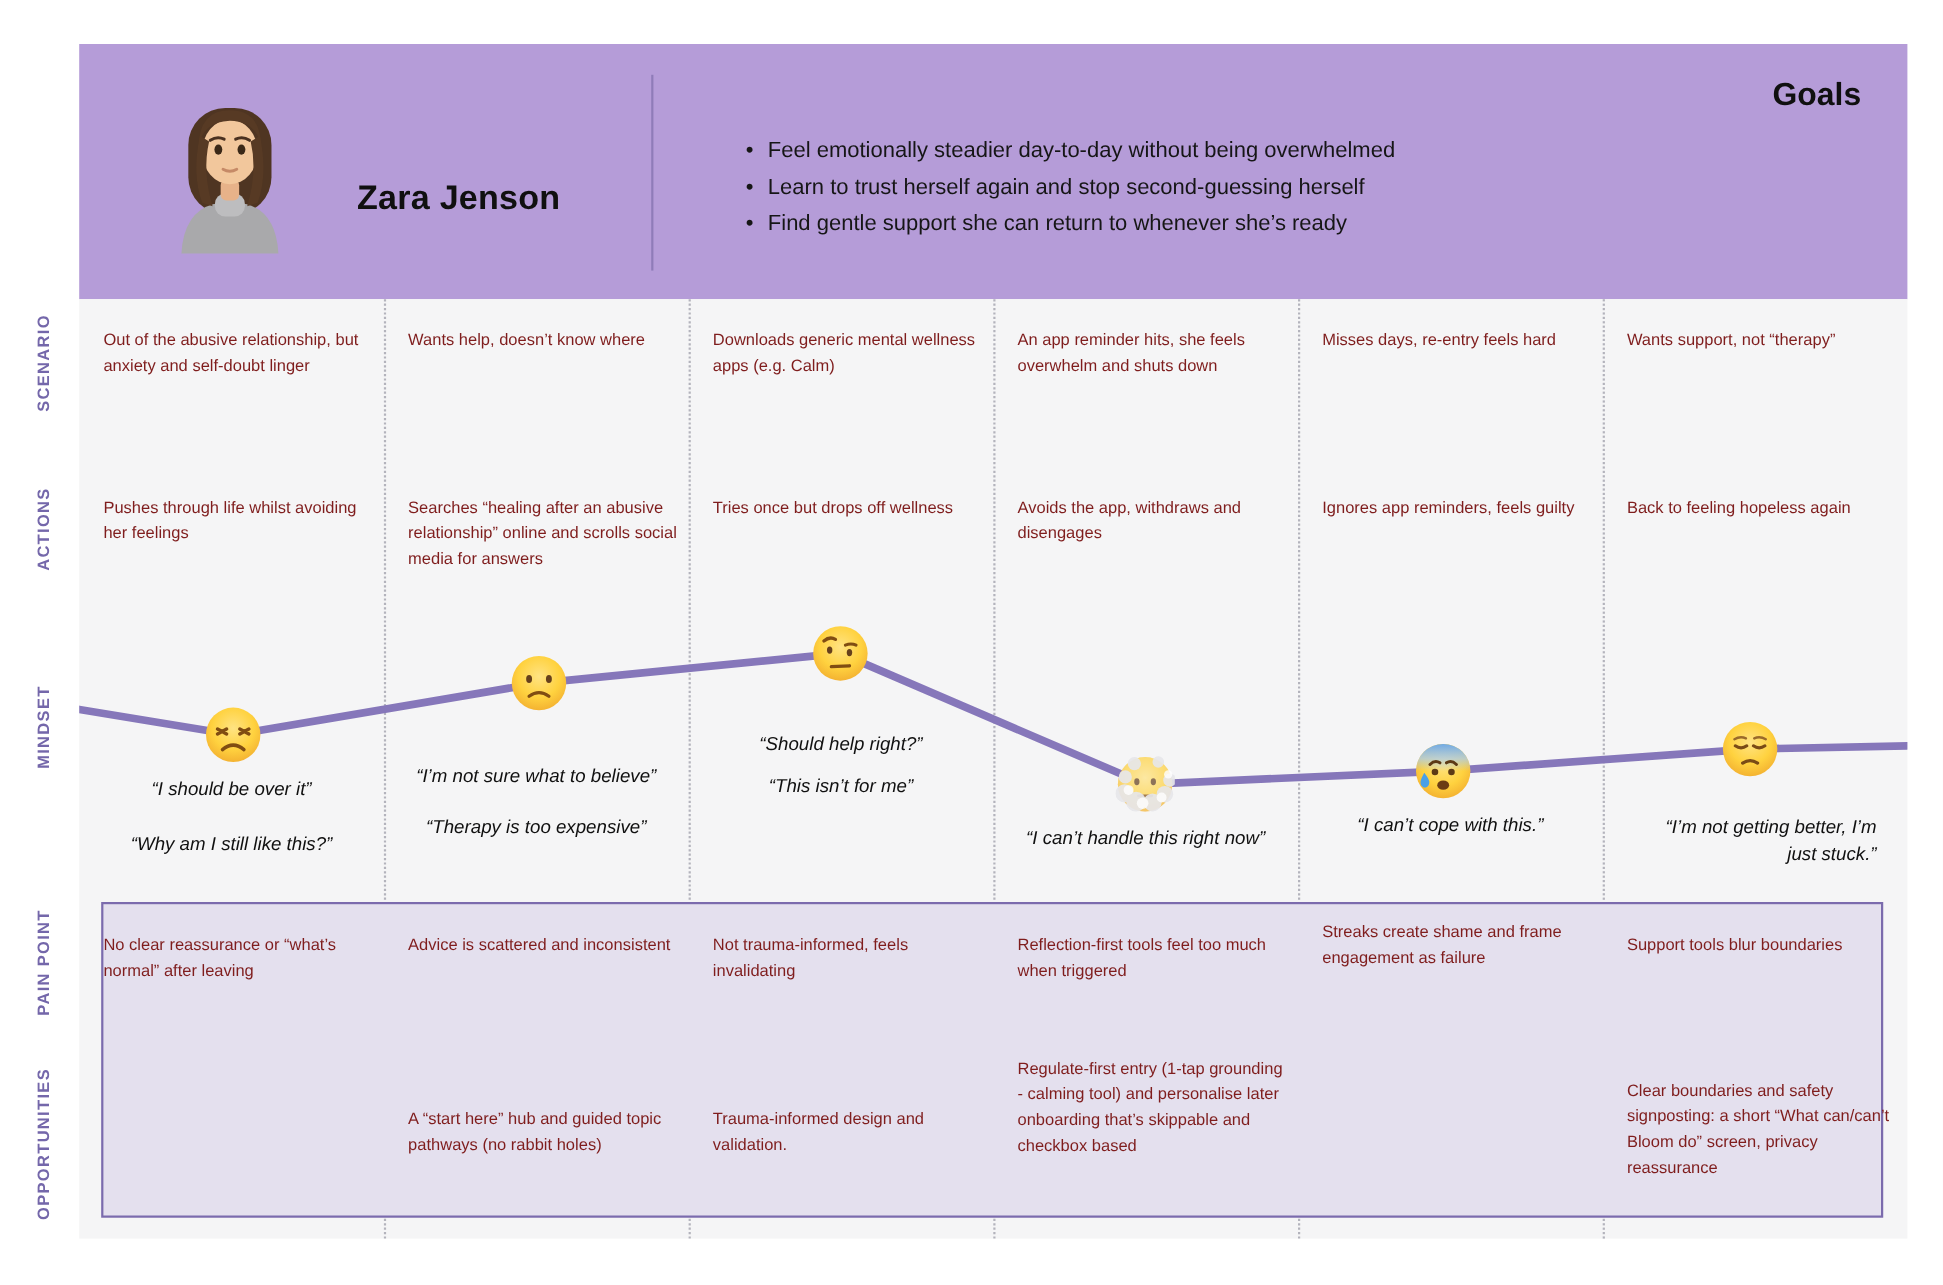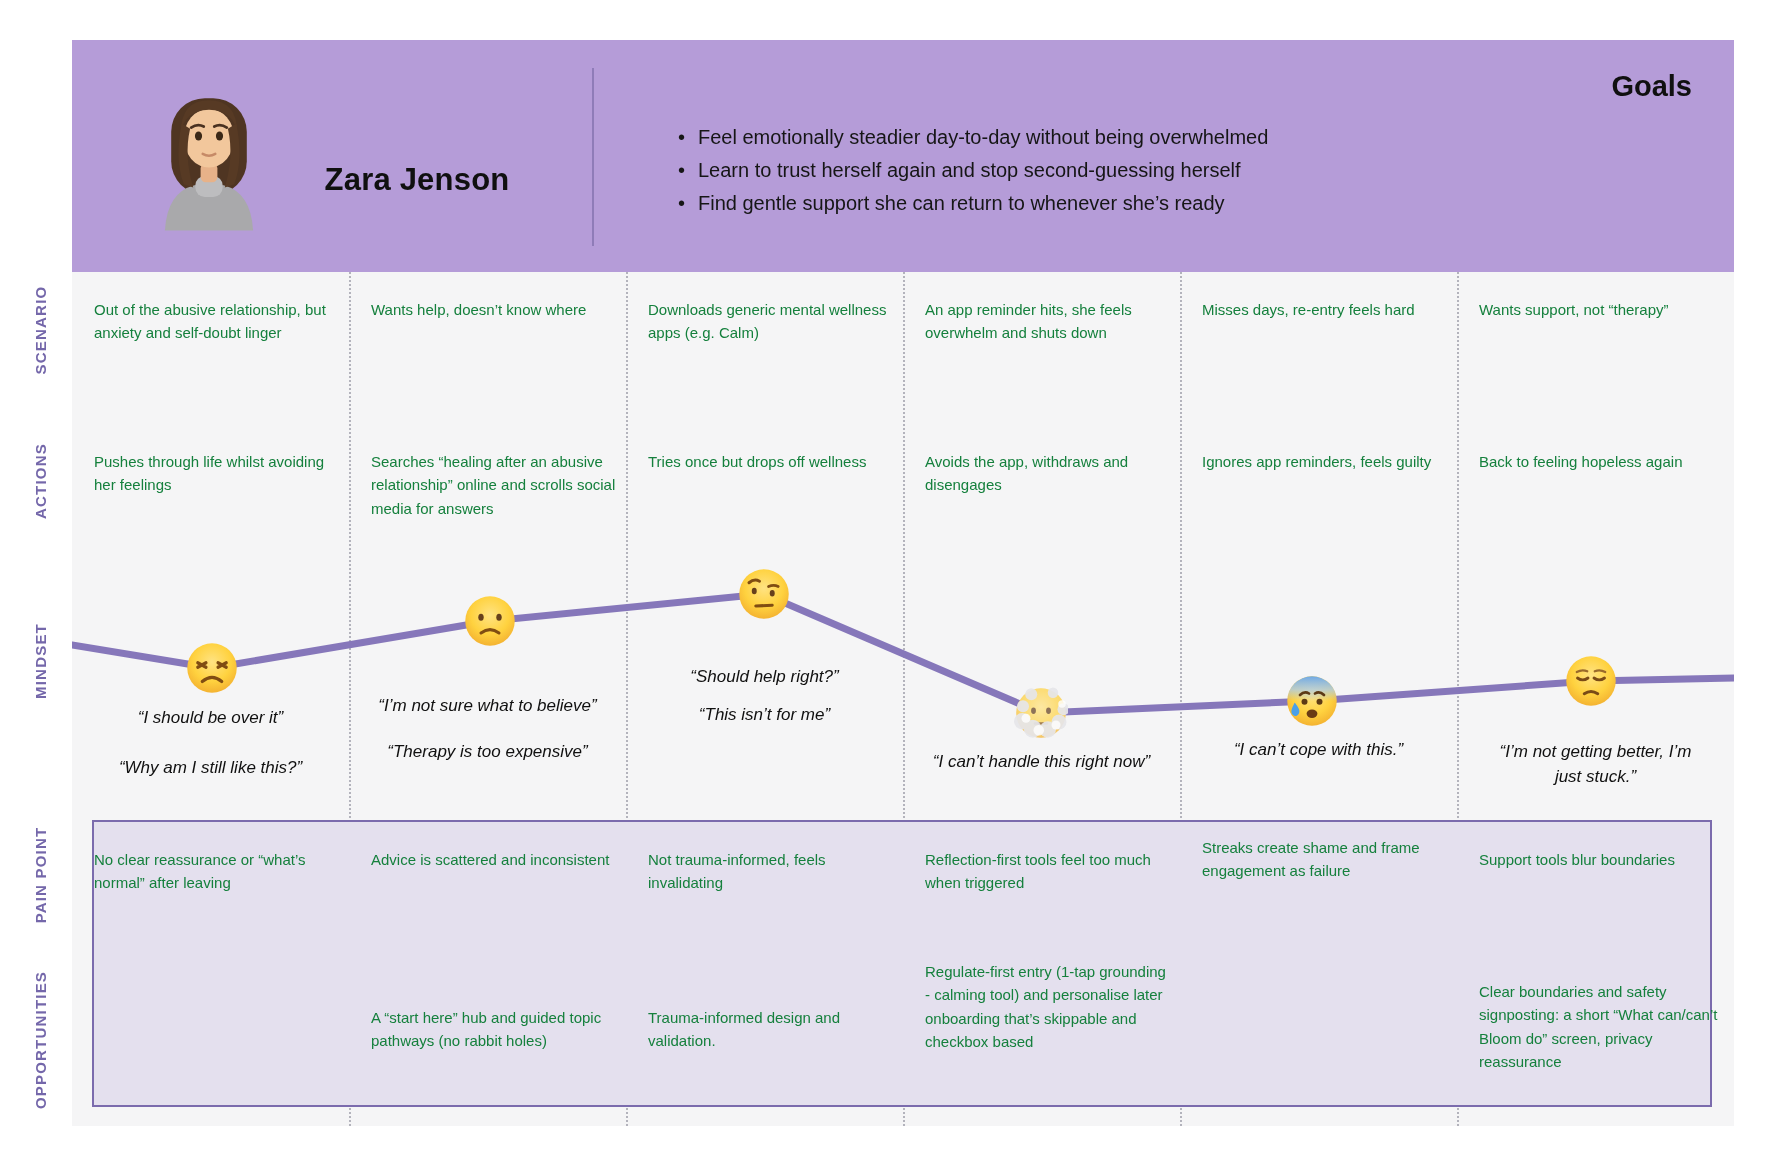--- a/index.html
+++ b/index.html
@@ -19,28 +19,28 @@
   .goals li::before{content:"•";position:absolute;left:6px;top:0;font-size:20px;}
 
   
   .grid-bg{position:absolute;left:72px;top:272px;width:1662px;height:854px;background:#f5f5f6;}
   .col-divider{position:absolute;top:272px;height:854px;width:0;border-left:2px dotted #b3b3bc;}
 
   .row-label{position:absolute;transform:translate(-50%,-50%) rotate(-90deg);white-space:nowrap;
              font-size:15px;font-weight:700;letter-spacing:1.2px;color:#7467aa;}
 
   .cell{position:absolute;width:277px;box-sizing:border-box;padding:0 7px 0 22px;
-        font-size:15px;line-height:1.55;color:#15803d;}
+        font-size:15px;line-height:1.55;color:#7f1d1d;}
 
   
   .journey-line{position:absolute;left:72px;top:557px;width:1662px;height:200px;}
   .emoji{position:absolute;width:54px;height:54px;}
   .quote{position:absolute;width:277px;text-align:center;font-style:italic;font-size:17px;
          line-height:1.45;color:#101010;}
-  .quote.narrow{box-sizing:border-box;padding:0 28px;}
+  .quote.narrow{box-sizing:border-box;padding:0 28px;text-align:right;}
 
   
   .po-box{position:absolute;left:92px;top:820px;width:1620px;height:287px;background:#e4e0ee;
           border:2px solid #7b6bad;box-sizing:border-box;}
 </style>
 </head>
 <body>
 
 <div class="canvas">
 

